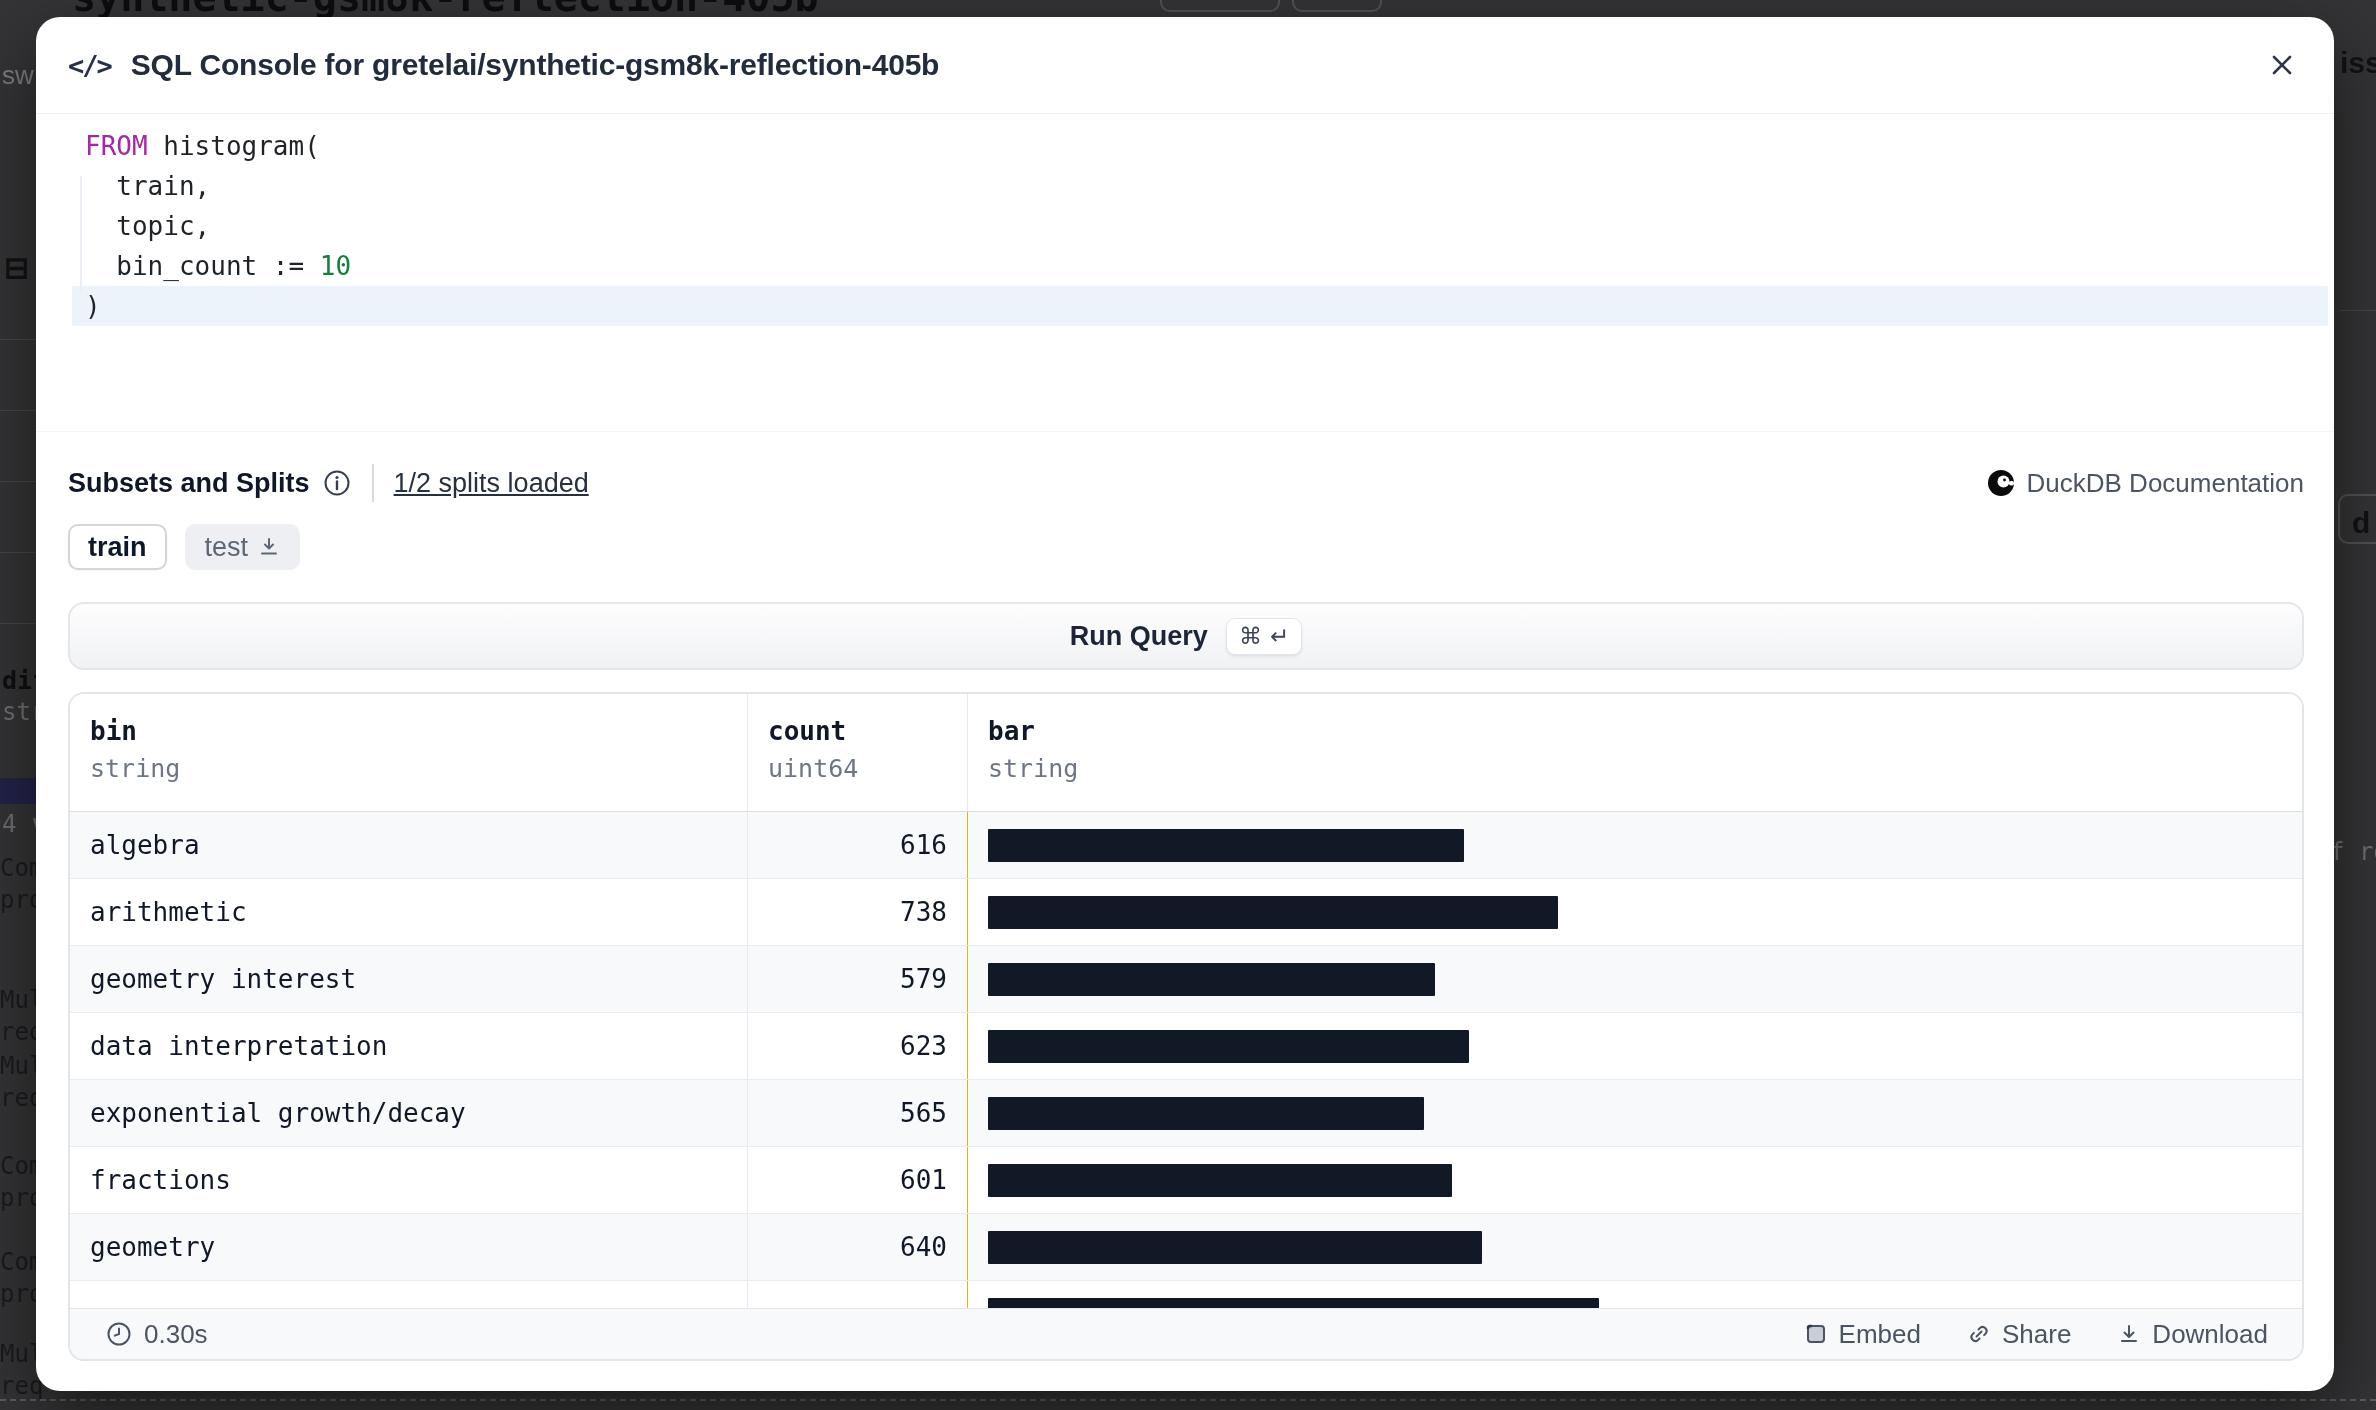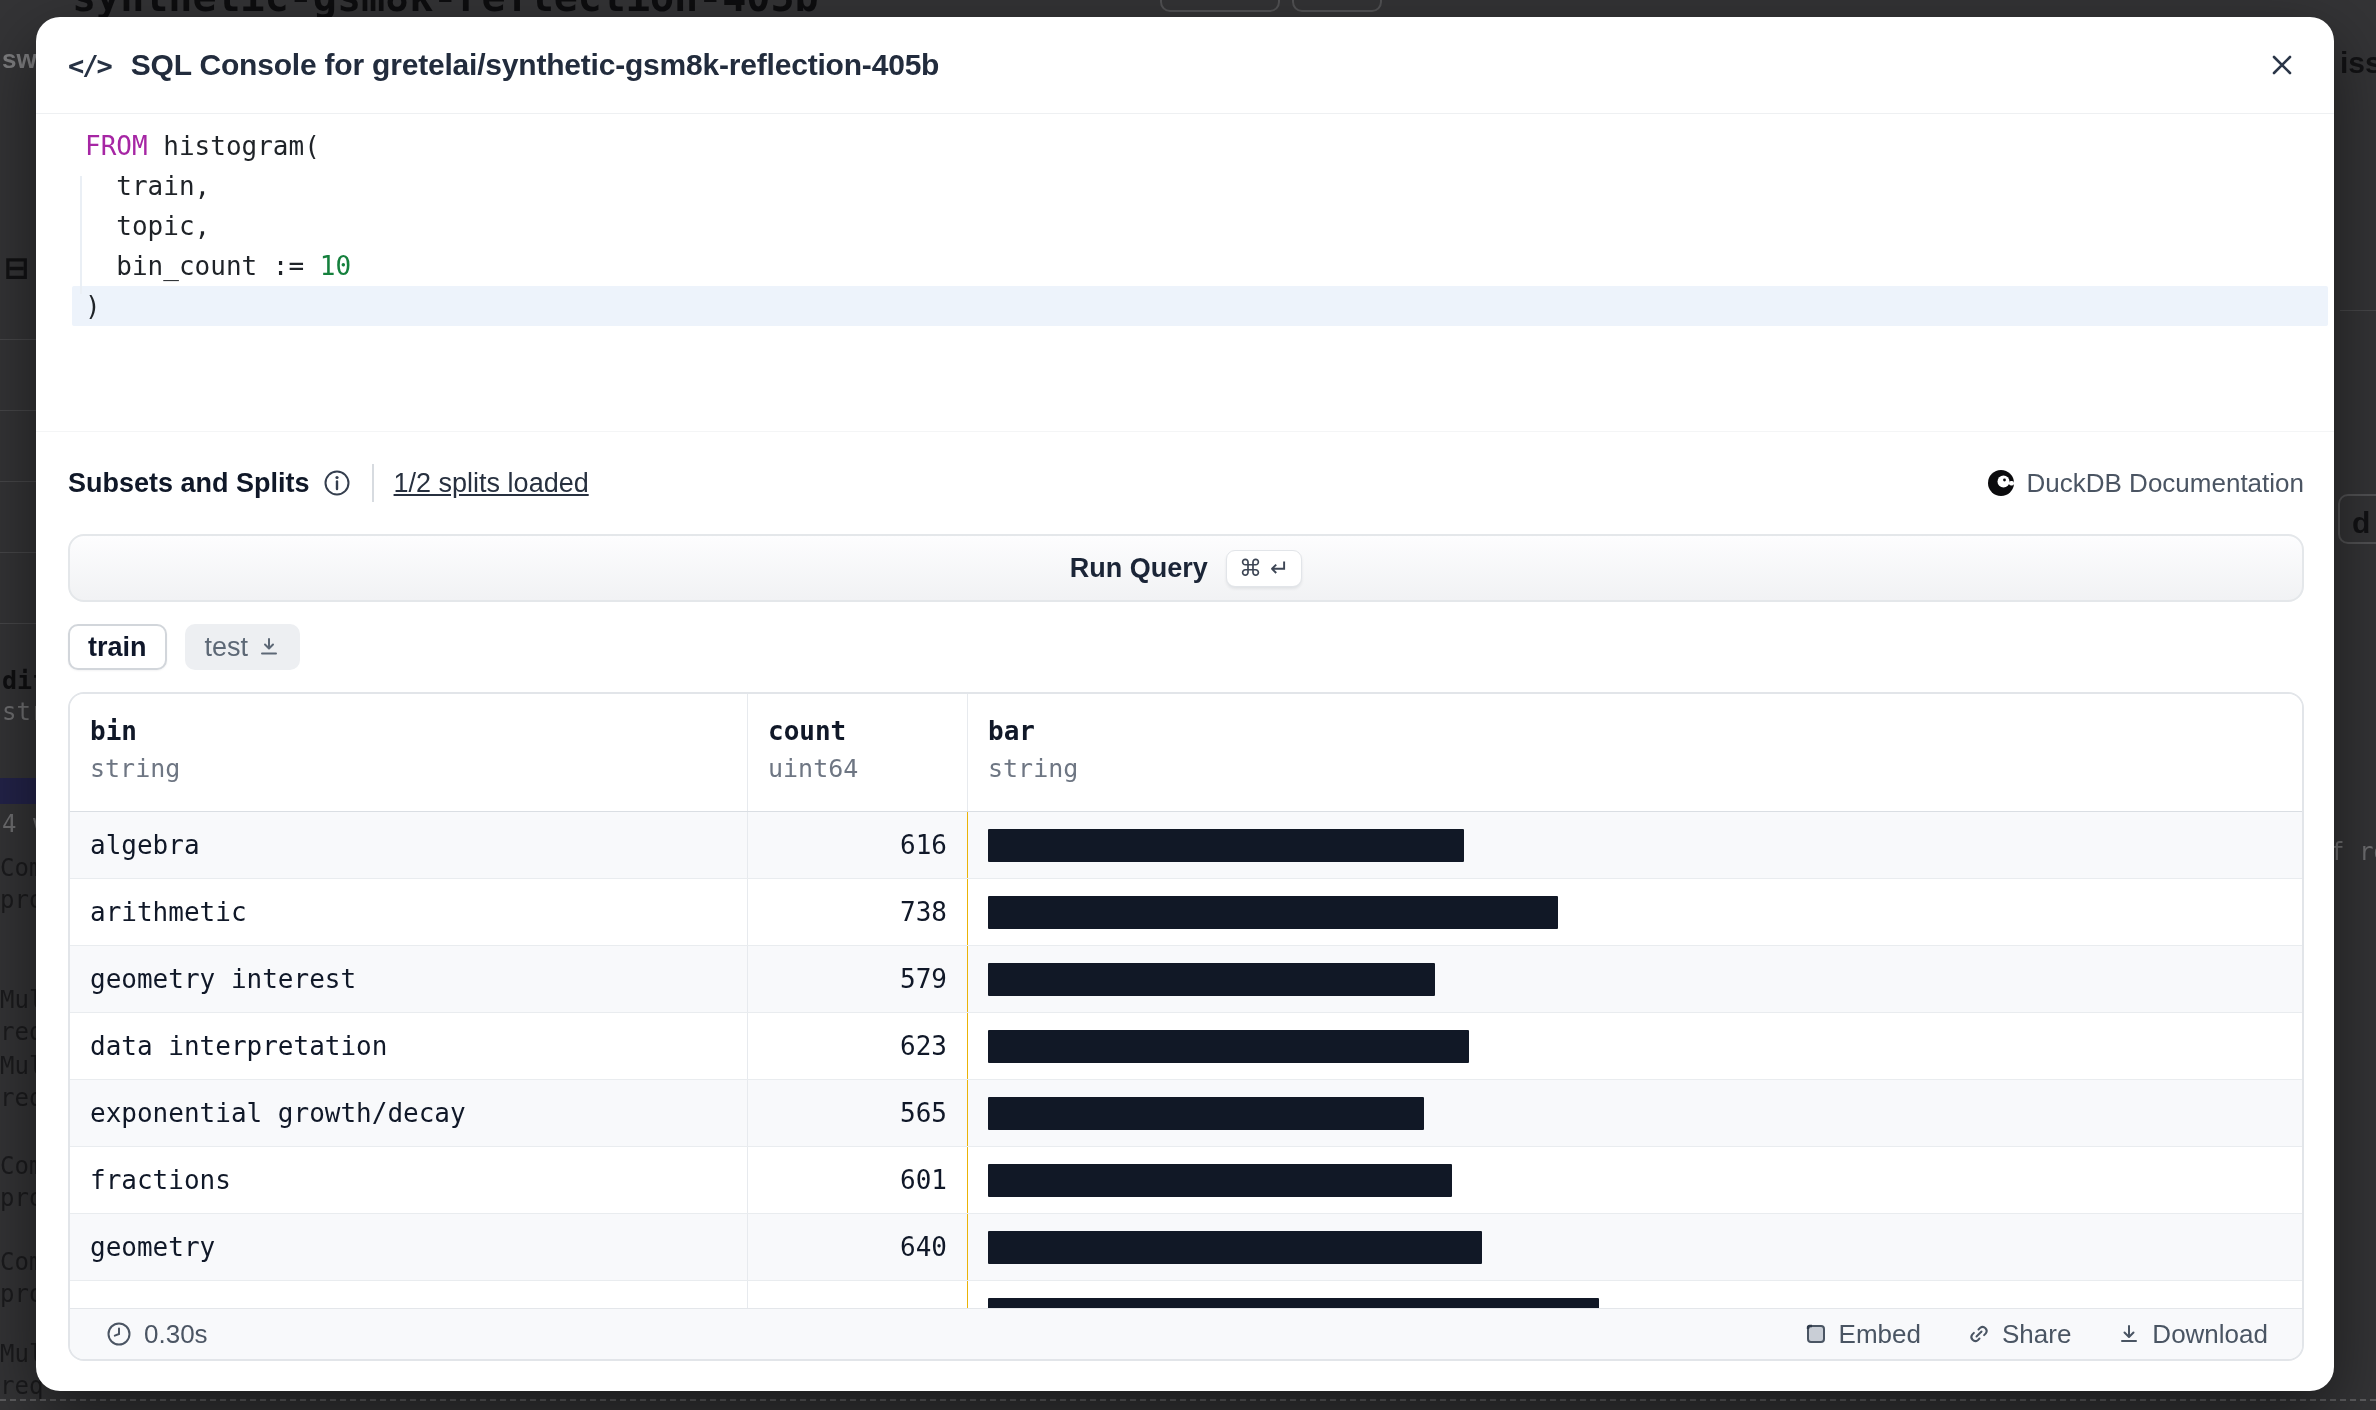--- a/index.html
+++ b/index.html
@@ -100,21 +100,21 @@
   .foot-btn { display:flex; align-items:center; gap:11px; cursor:pointer; color:#4a5563; background:none; border:none; font-size:26px;justify-content:space-between; }
 
   svg { display:block; }
 </style>
 </head>
 <body>
 
 <div class="backdrop">
   <div id="frag-host">
       <span class="frag f-title" style="left: 72px; top: -26px;">synthetic-gsm8k-reflection-405b</span>
-      <span class="frag f-dim" style="left: 2px; top: 44px; font-weight: bold;">sw</span>
+      <span class="frag f-dim" style="left: 2px; top: 60px;">sw</span>
       <span class="frag f-dark" style="left: 4px; top: 250px;">⊟ V</span>
       <span class="frag f-dark" style="left: 2340px; top: 46px;">issa</span>
       <span class="frag f-bmono" style="left: 2px; top: 666px;">dif</span>
       <span class="frag f-dmono" style="left: 2px; top: 698px;">str</span>
       <span class="frag f-dmono" style="left: 2px; top: 810px;">4 ∨</span>
       <span class="frag f-mono" style="left: 0px; top: 854px;">Com</span>
       <span class="frag f-mono" style="left: 0px; top: 886px;">pro</span>
       <span class="frag f-mono" style="left: 0px; top: 986px;">Mul</span>
       <span class="frag f-mono" style="left: 0px; top: 1018px;">req</span>
       <span class="frag f-mono" style="left: 0px; top: 1052px;">Mul</span>
@@ -179,45 +179,45 @@
       <svg width="28" height="28" viewBox="0 0 28 28">
         <circle cx="14" cy="14" r="13" fill="#0b0b0d"></circle>
         <circle cx="16.5" cy="12.5" r="6" fill="#ffffff"></circle>
         <rect x="22" y="12" width="5" height="4.5" rx="2" fill="#ffffff"></rect>
         <circle cx="17.5" cy="11" r="1.4" fill="#0b0b0d"></circle>
       </svg>
       <span>DuckDB Documentation</span>
     </span>
   </div>
 
-  <div class="content-pad">
-    <button class="run-query">
-      <span class="run-query-label">Run Query</span>
-      <span class="kbd">
-        <span>⌘</span>
-        <span>↵</span>
-      </span>
-    </button>
-  </div>
-
   <div class="content-pad split-buttons" id="split-buttons">
       <button class="split-btn active">
         <span>train</span>
       </button>
       <button class="split-btn inactive">
         <span>test</span>
         <svg width="22" height="22" viewBox="0 0 22 22">
           <g fill="none" stroke="#5d6876" stroke-width="2" stroke-linecap="round" stroke-linejoin="round">
             <path d="M11 3 V12"></path>
             <path d="M7 8.5 L11 12.5 L15 8.5"></path>
             <path d="M4 17.5 H18"></path>
           </g>
         </svg>
       </button>
     </div>
+
+  <div class="content-pad">
+    <button class="run-query">
+      <span class="run-query-label">Run Query</span>
+      <span class="kbd">
+        <span>⌘</span>
+        <span>↵</span>
+      </span>
+    </button>
+  </div>
 
   <div class="content-pad">
     <div class="rtable">
       <div class="thead">
         <div class="hcol col-bin">
           <div class="cname">bin</div>
           <div class="ctype">string</div>
         </div>
         <div class="hcol col-count">
           <div class="cname">count</div>

